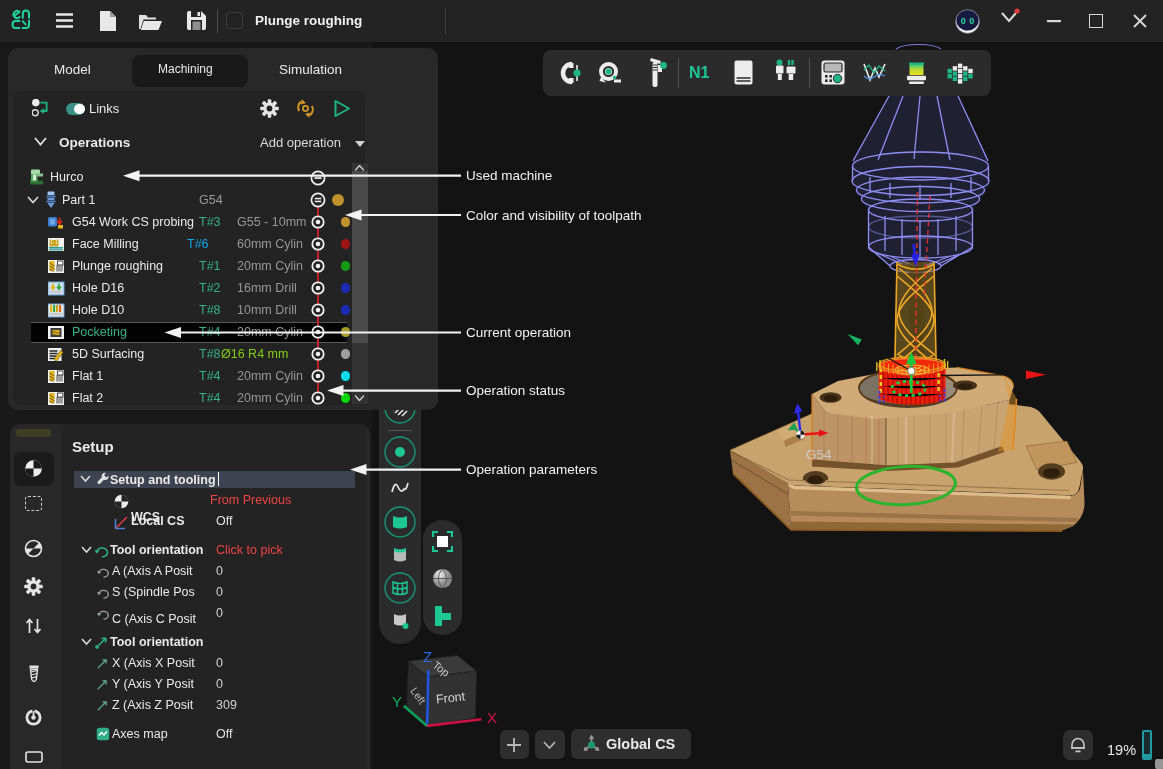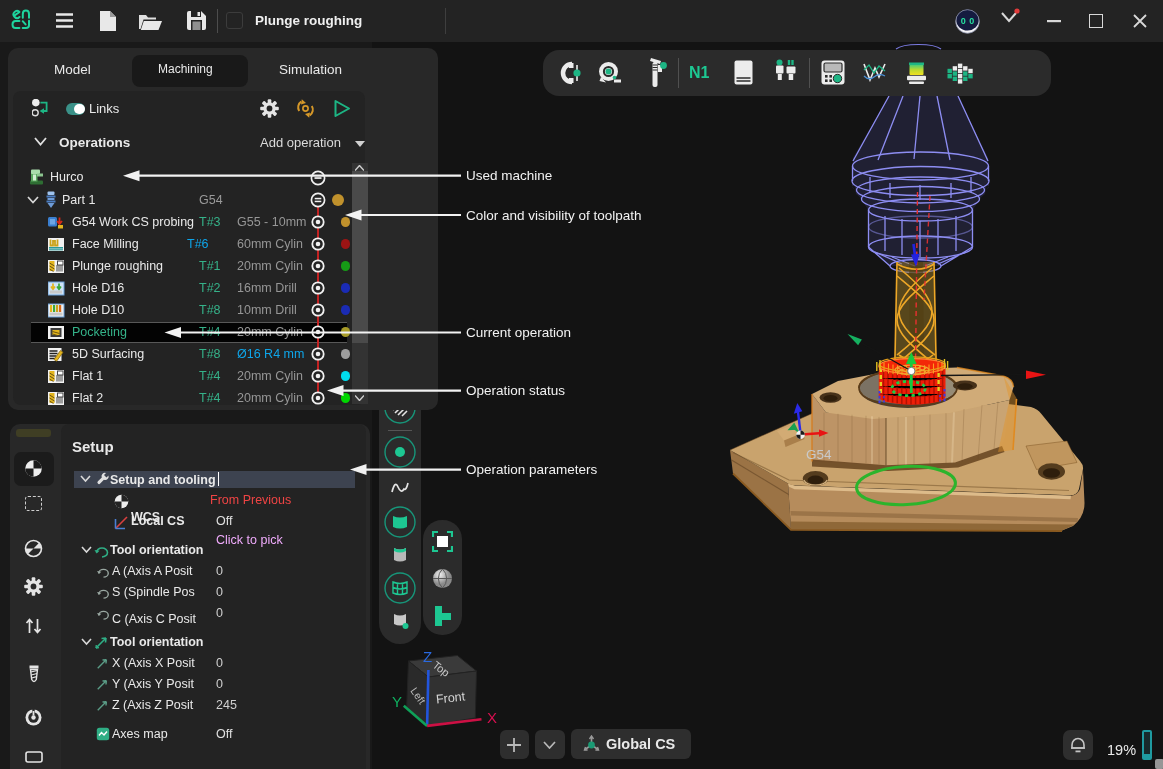--- a/index.html
+++ b/index.html
@@ -171,21 +171,21 @@
   <text x="410" y="697" font-size="10.5" fill="#b8b8b8" transform="rotate(55 416 694)" font-family="Liberation Sans, sans-serif">Left</text>
   <text x="436" y="702" font-size="12.5" fill="#d5d5d5" transform="rotate(-6 451 699)" font-family="Liberation Sans, sans-serif">Front</text>
   <path d="M428.4,670 L427.1,725.9" stroke="#2255dd" stroke-width="2.6"></path>
   <path d="M427.1,725.9 L403.8,705.8" stroke="#0fa058" stroke-width="2.6"></path>
   <path d="M427.1,725.9 L481.5,719.2" stroke="#cc1044" stroke-width="2.6"></path>
   <text x="423" y="662" font-size="15" fill="#2a6ae0" font-family="Liberation Sans, sans-serif">Z</text>
   <text x="392" y="707" font-size="15" fill="#0fb060" font-family="Liberation Sans, sans-serif">Y</text>
   <text x="487" y="723" font-size="15" fill="#d81050" font-family="Liberation Sans, sans-serif">X</text>
 </g>
 </svg>
-<div id="toptoolbar" class="pill" style="left:543px;top:50px;width:508px;height:46px;border-radius:16px">
+<div id="toptoolbar" class="pill" style="left:543px;top:50px;width:448px;height:46px;border-radius:8px">
   <svg class="abs" style="left:15px;top:11px" width="24" height="24" viewBox="0 0 24 24">
     <path d="M14,3 A9,9 0 1 0 14,21" fill="none" stroke="#ececec" stroke-width="4.5"></path>
     <rect x="11" y="2" width="4.5" height="5" fill="#ececec"></rect>
       <rect x="11" y="17" width="4.5" height="5" fill="#ececec"></rect>
     <path d="M19,4 L19,20" stroke="#ececec" stroke-width="1.6"></path>
     <circle cx="19" cy="12" r="3.6" fill="#1db584"></circle>
   </svg>
   <svg class="abs" style="left:55px;top:11px" width="25" height="24" viewBox="0 0 25 24">
     <circle cx="10.5" cy="10.5" r="9.5" fill="#ececec"></circle>
     <path d="M3,16 L1.5,20 L8,21.5 Z" fill="#ececec"></path>
@@ -625,21 +625,21 @@
       </svg>
   <div class="abs" style="left:332.7px;top:279.2px;width:9.6px;height:9.6px;border-radius:50%;background:#a89c28"></div>
 
   <svg class="abs" style="left:40px;top:297.5px" width="17" height="17" viewBox="0 0 17 17">
     <rect x="0" y="2" width="13.5" height="13" fill="#f2f2f2"></rect>
     <path d="M1.5,5 h8 M1.5,7.5 h8 M1.5,10 h7 M1.5,12.5 h6" stroke="#222" stroke-width="1.5"></path>
     <path d="M6,13.5 L12.5,4.5 L15,6.3 L8.6,15.2 Z" fill="#e3b51e" stroke="#8a6a10" stroke-width="0.8"></path>
   </svg>
   <div class="txt" style="left:64px;top:298.5px">5D Surfacing</div>
   <div class="txt" style="left:191px;top:298.5px;color:#35b289">T#8</div>
-  <div class="txt" style="left:229px;top:298.5px;color:#0ea5e9;width:76px;overflow:hidden">Ø16 R4 mm</div>
+  <div class="txt" style="left:213px;top:298.5px;color:#84cc16;width:76px;overflow:hidden">Ø16 R4 mm</div>
   <svg class="abs" style="left:302px;top:298px" width="16" height="16" viewBox="0 0 16 16">
         <circle cx="8" cy="8" r="5.7" fill="#232323" stroke="#f0f0f0" stroke-width="1.8"></circle>
         <circle cx="8" cy="8" r="2.3" fill="#f0f0f0"></circle>
       </svg>
   <div class="abs" style="left:332.7px;top:301.2px;width:9.6px;height:9.6px;border-radius:50%;background:#9e9e9e"></div>
 
   <svg class="abs" style="left:40px;top:319.5px" width="17" height="17" viewBox="0 0 17 17">
     <rect x="0" y="2" width="16" height="13" fill="#f2f2f2"></rect>
     <path d="M1.5,3 h5 v10 h-5 Z" fill="#e3b51e"></path>
         <path d="M1.5,5 l5,3 M1.5,8 l5,3 M1.5,11 l4,2.5" stroke="#6a5410" stroke-width="1"></path>
@@ -755,21 +755,21 @@
   <div class="txt" style="left:206px;top:90px;color:#e0e0e0">Off</div>
 
   <svg class="abs" style="left:71px;top:122px" width="11" height="8" viewBox="0 0 11 8">
       <path d="M1,1 L5.5,6 L10,1" fill="none" stroke="#d8d8d8" stroke-width="1.6"></path>
     </svg>
   <svg class="abs" style="left:84px;top:119px" width="16" height="15" viewBox="0 0 16 15">
     <path d="M2.5,9.5 a5.5,4.5 0 1 1 5.5,4.5" fill="none" stroke="#2fae85" stroke-width="1.6"></path>
     <path d="M0.5,7 L2.7,10.5 L5.5,7.8 Z" fill="#2fae85"></path>
   </svg>
   <div class="txt" style="left:100px;top:119px;font-weight:bold">Tool orientation</div>
-  <div class="txt" style="left:206px;top:109px;color:#f0abfc">Click to pick</div>
+  <div class="txt" style="left:206px;top:119px;color:#ef4444">Click to pick</div>
 
   <svg class="abs" style="left:86px;top:141px" width="15" height="13" viewBox="0 0 16 15">
       <path d="M2.5,9.5 a5.5,4.5 0 1 1 5.5,4.5" fill="none" stroke="#9aa8a2" stroke-width="1.6"></path>
       <path d="M0.5,7 L2.7,10.5 L5.5,7.8 Z" fill="#9aa8a2"></path>
     </svg>
   <div class="txt" style="left:102px;top:140px">A (Axis A Posit</div>
   <div class="txt" style="left:206px;top:140px;color:#cfcfcf">0</div>
   <svg class="abs" style="left:86px;top:162px" width="15" height="13" viewBox="0 0 16 15">
       <path d="M2.5,9.5 a5.5,4.5 0 1 1 5.5,4.5" fill="none" stroke="#9aa8a2" stroke-width="1.6"></path>
       <path d="M0.5,7 L2.7,10.5 L5.5,7.8 Z" fill="#9aa8a2"></path>
@@ -799,21 +799,21 @@
   <div class="txt" style="left:206px;top:232px;color:#cfcfcf">0</div>
   <svg class="abs" style="left:86px;top:254px" width="13" height="13" viewBox="0 0 15 15">
       <path d="M2,13 L12,3 M12,3 L7.5,3.5 M12,3 L11.5,7.5" fill="none" stroke="#5a9c86" stroke-width="1.6"></path>
     </svg>
   <div class="txt" style="left:102px;top:253px">Y (Axis Y Posit</div>
   <div class="txt" style="left:206px;top:253px;color:#cfcfcf">0</div>
   <svg class="abs" style="left:86px;top:275px" width="13" height="13" viewBox="0 0 15 15">
       <path d="M2,13 L12,3 M12,3 L7.5,3.5 M12,3 L11.5,7.5" fill="none" stroke="#5a9c86" stroke-width="1.6"></path>
     </svg>
   <div class="txt" style="left:102px;top:274px">Z (Axis Z Posit</div>
-  <div class="txt" style="left:206px;top:274px;color:#cfcfcf">245</div>
+  <div class="txt" style="left:206px;top:274px;color:#cfcfcf">309</div>
 
   <svg class="abs" style="left:86px;top:303px" width="14" height="14" viewBox="0 0 14 14">
     <rect x="0.8" y="0.8" width="12.4" height="12.4" rx="2.5" fill="#2fae85"></rect>
     <path d="M3,8.5 L5.5,5.5 L8,8 L11,4.5" fill="none" stroke="#fff" stroke-width="1.4"></path>
   </svg>
   <div class="txt" style="left:102px;top:303px;font-weight:normal">Axes map</div>
   <div class="txt" style="left:206px;top:303px;color:#e0e0e0">Off</div>
 </div>
 <div id="bottomctl">
   <div class="abs" style="left:499.6px;top:730.3px;width:29px;height:29px;background:#2e2e2e;border-radius:6px"></div>

